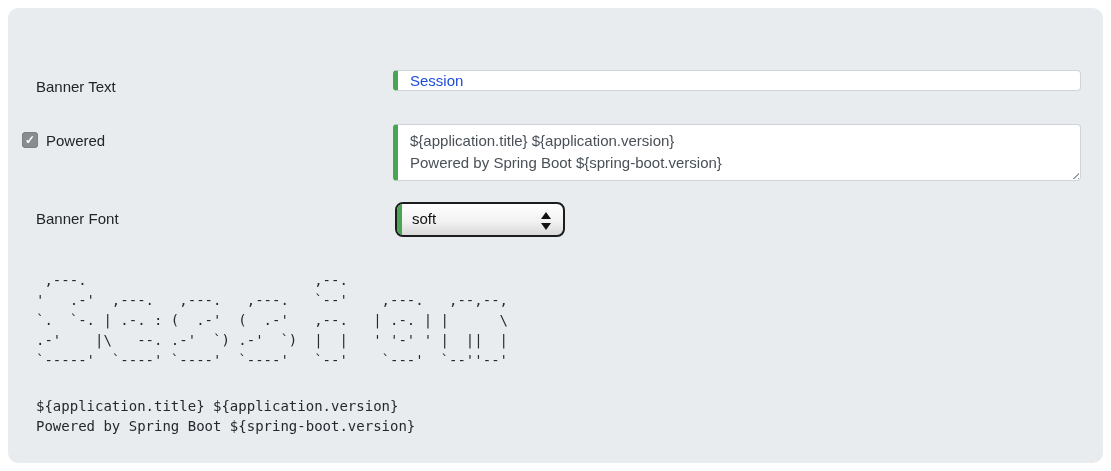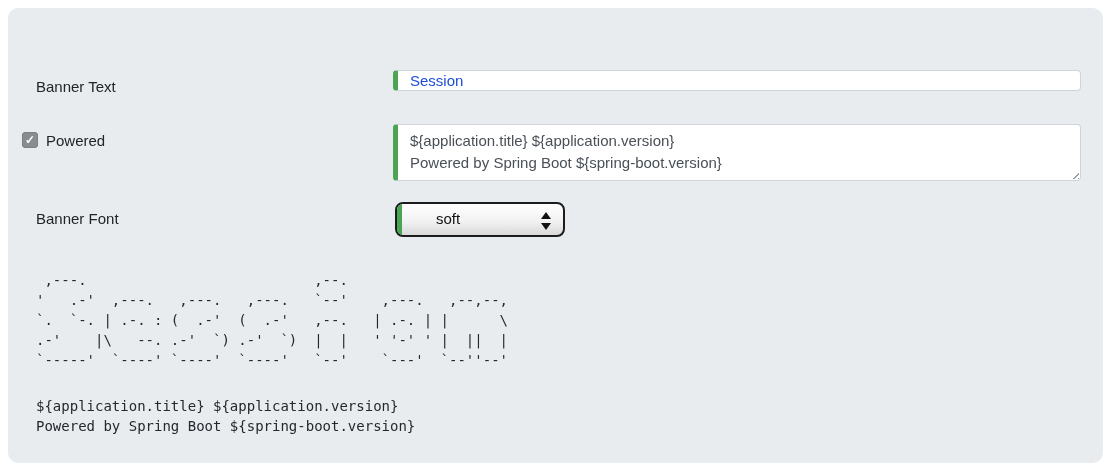--- a/index.html
+++ b/index.html
@@ -51,21 +51,21 @@
   .fake-select{
     position:absolute;left:395px;top:202px;width:170px;height:35px;
     border:2px solid var(--select-border);border-radius:8px;
     background:linear-gradient(#ffffff 0%,#f2f2f2 55%,#d9d9d9 100%);
     box-sizing:border-box;overflow:hidden;cursor:default;
   }
   .fake-select .stripe{
     position:absolute;left:0;top:0;bottom:0;width:5px;background:var(--accent);
   }
   .fake-select .value{
-    position:absolute;left:15px;top:6px;font-size:15px;color:#111111;margin-left:24px;
+    position:absolute;left:15px;top:6px;font-size:15px;color:#111111;
   }
   .spin-arrows{
     position:absolute;right:12px;top:7px;width:10px;height:20px;
   }
   .spin-arrows .up{
     position:absolute;left:0;top:1px;width:0;height:0;
     border-left:5px solid transparent;border-right:5px solid transparent;
     border-bottom:7px solid #111111;
   }
   .spin-arrows .down{

